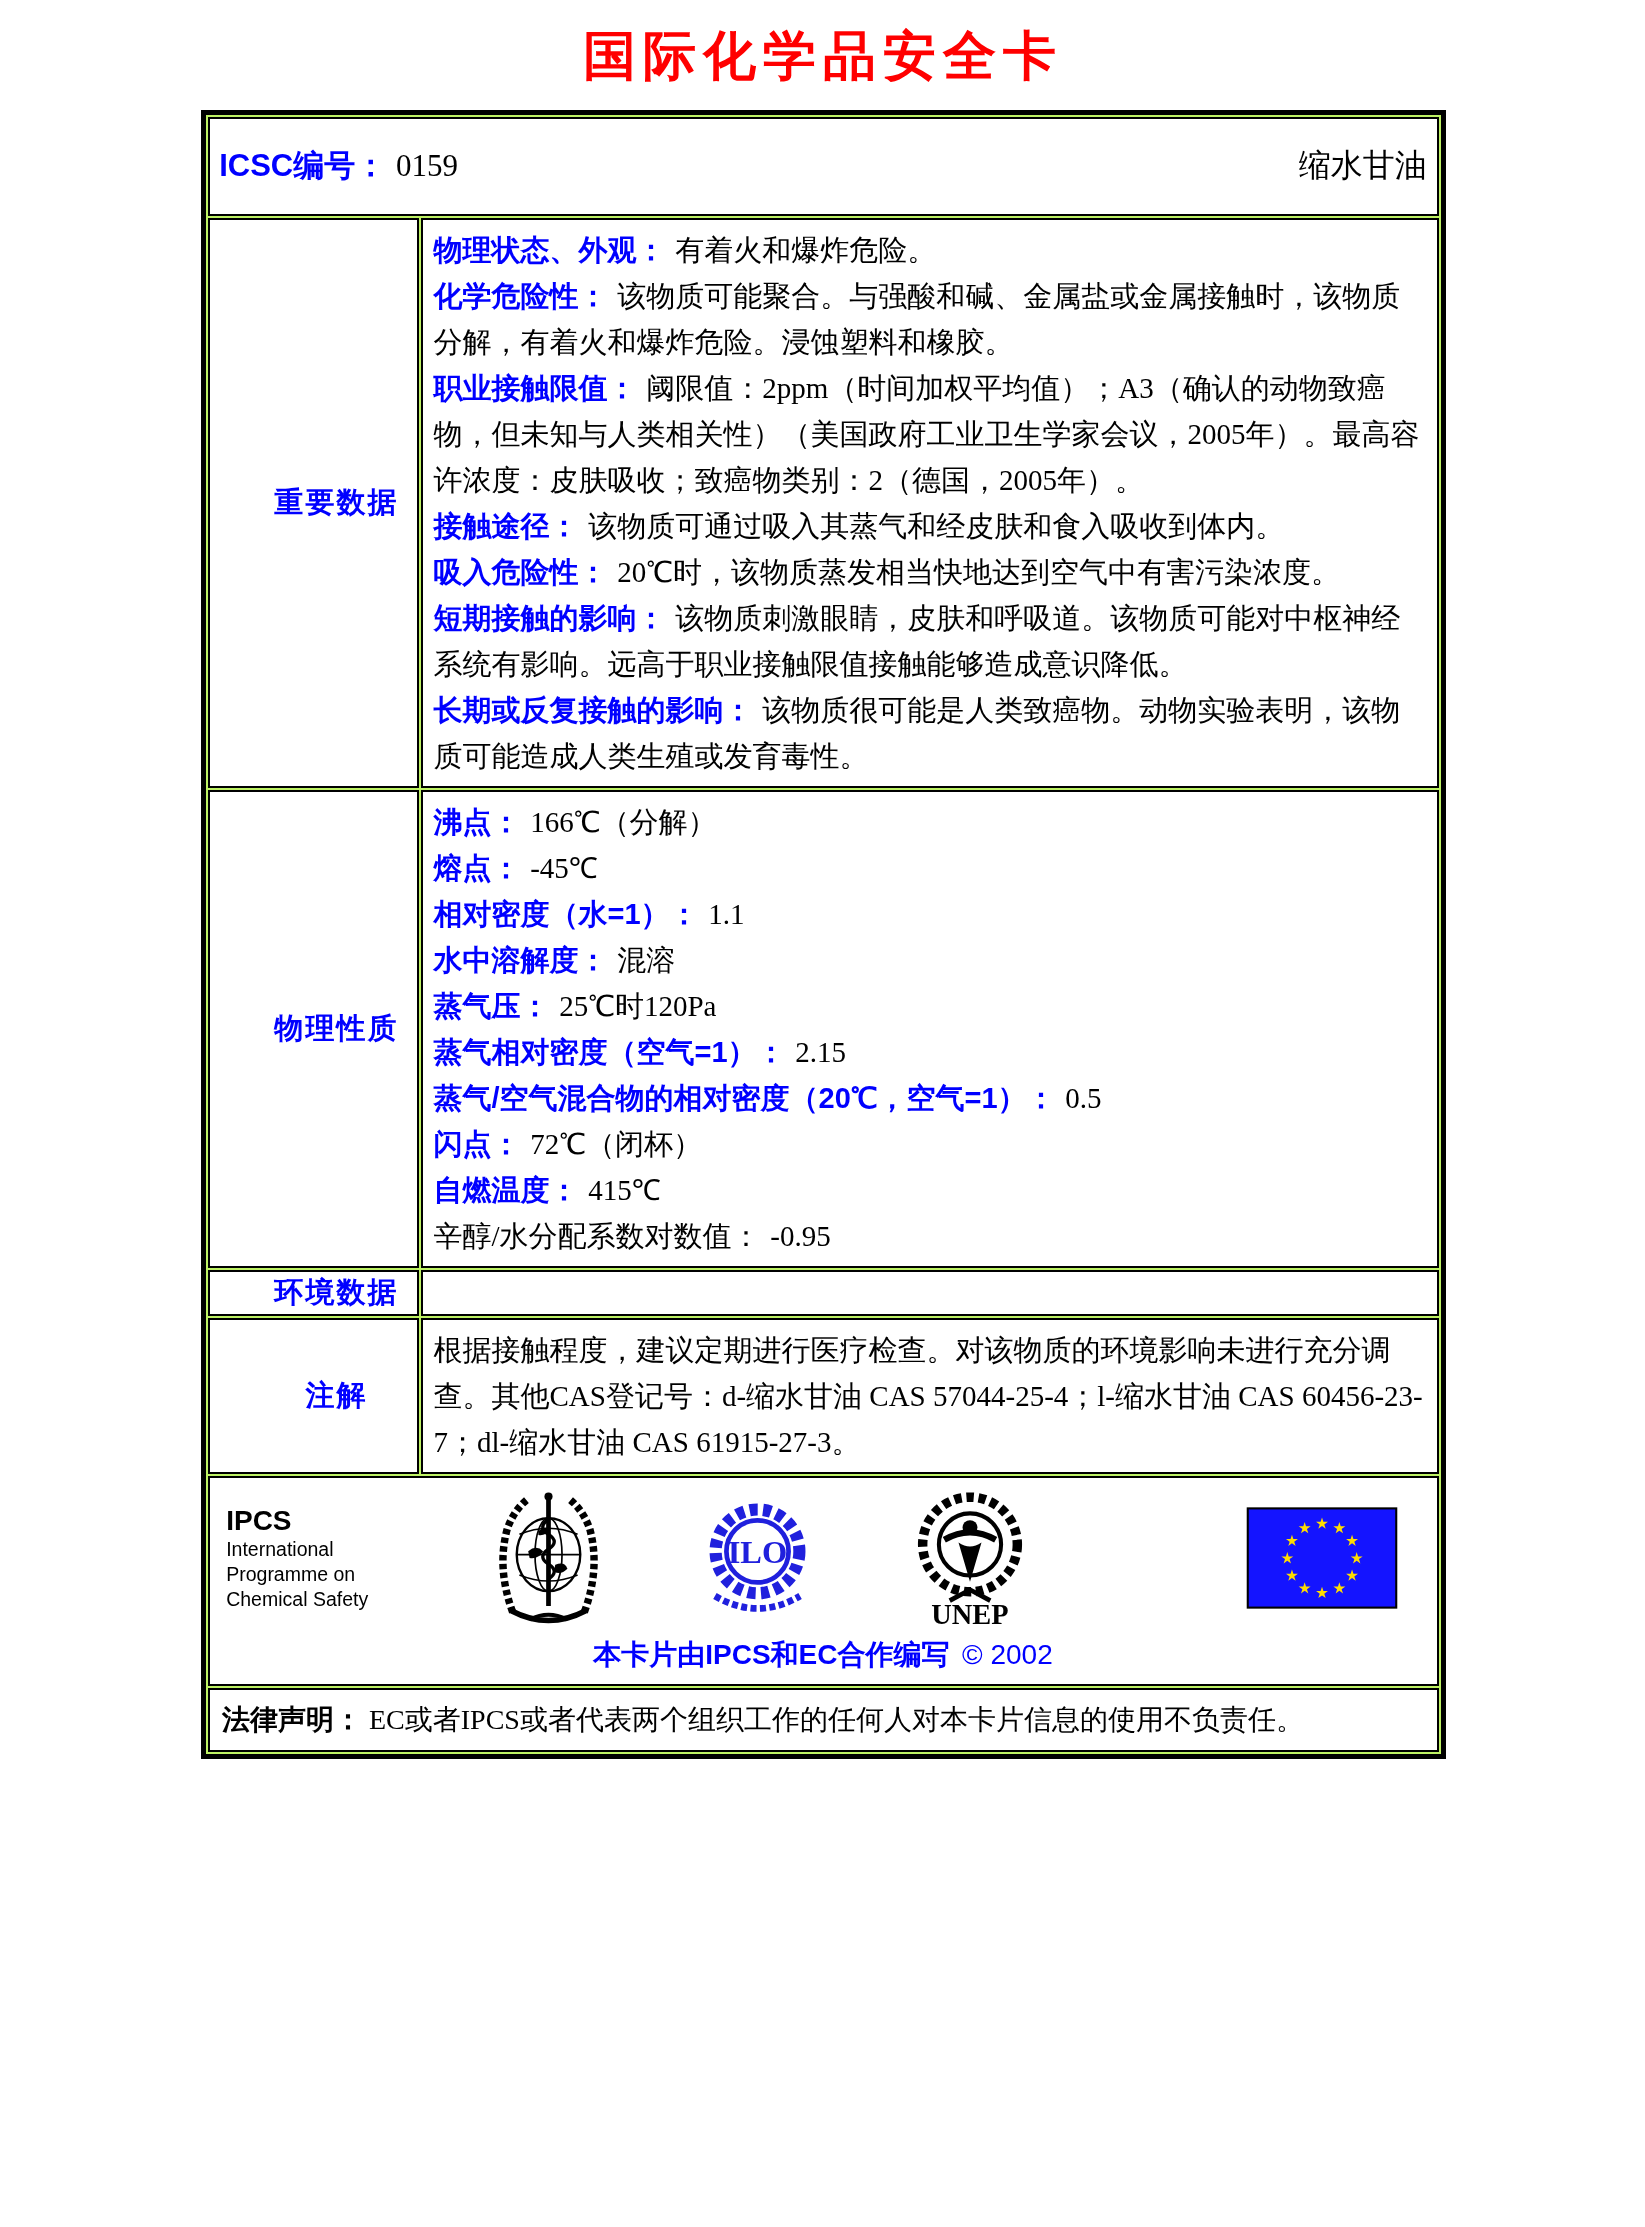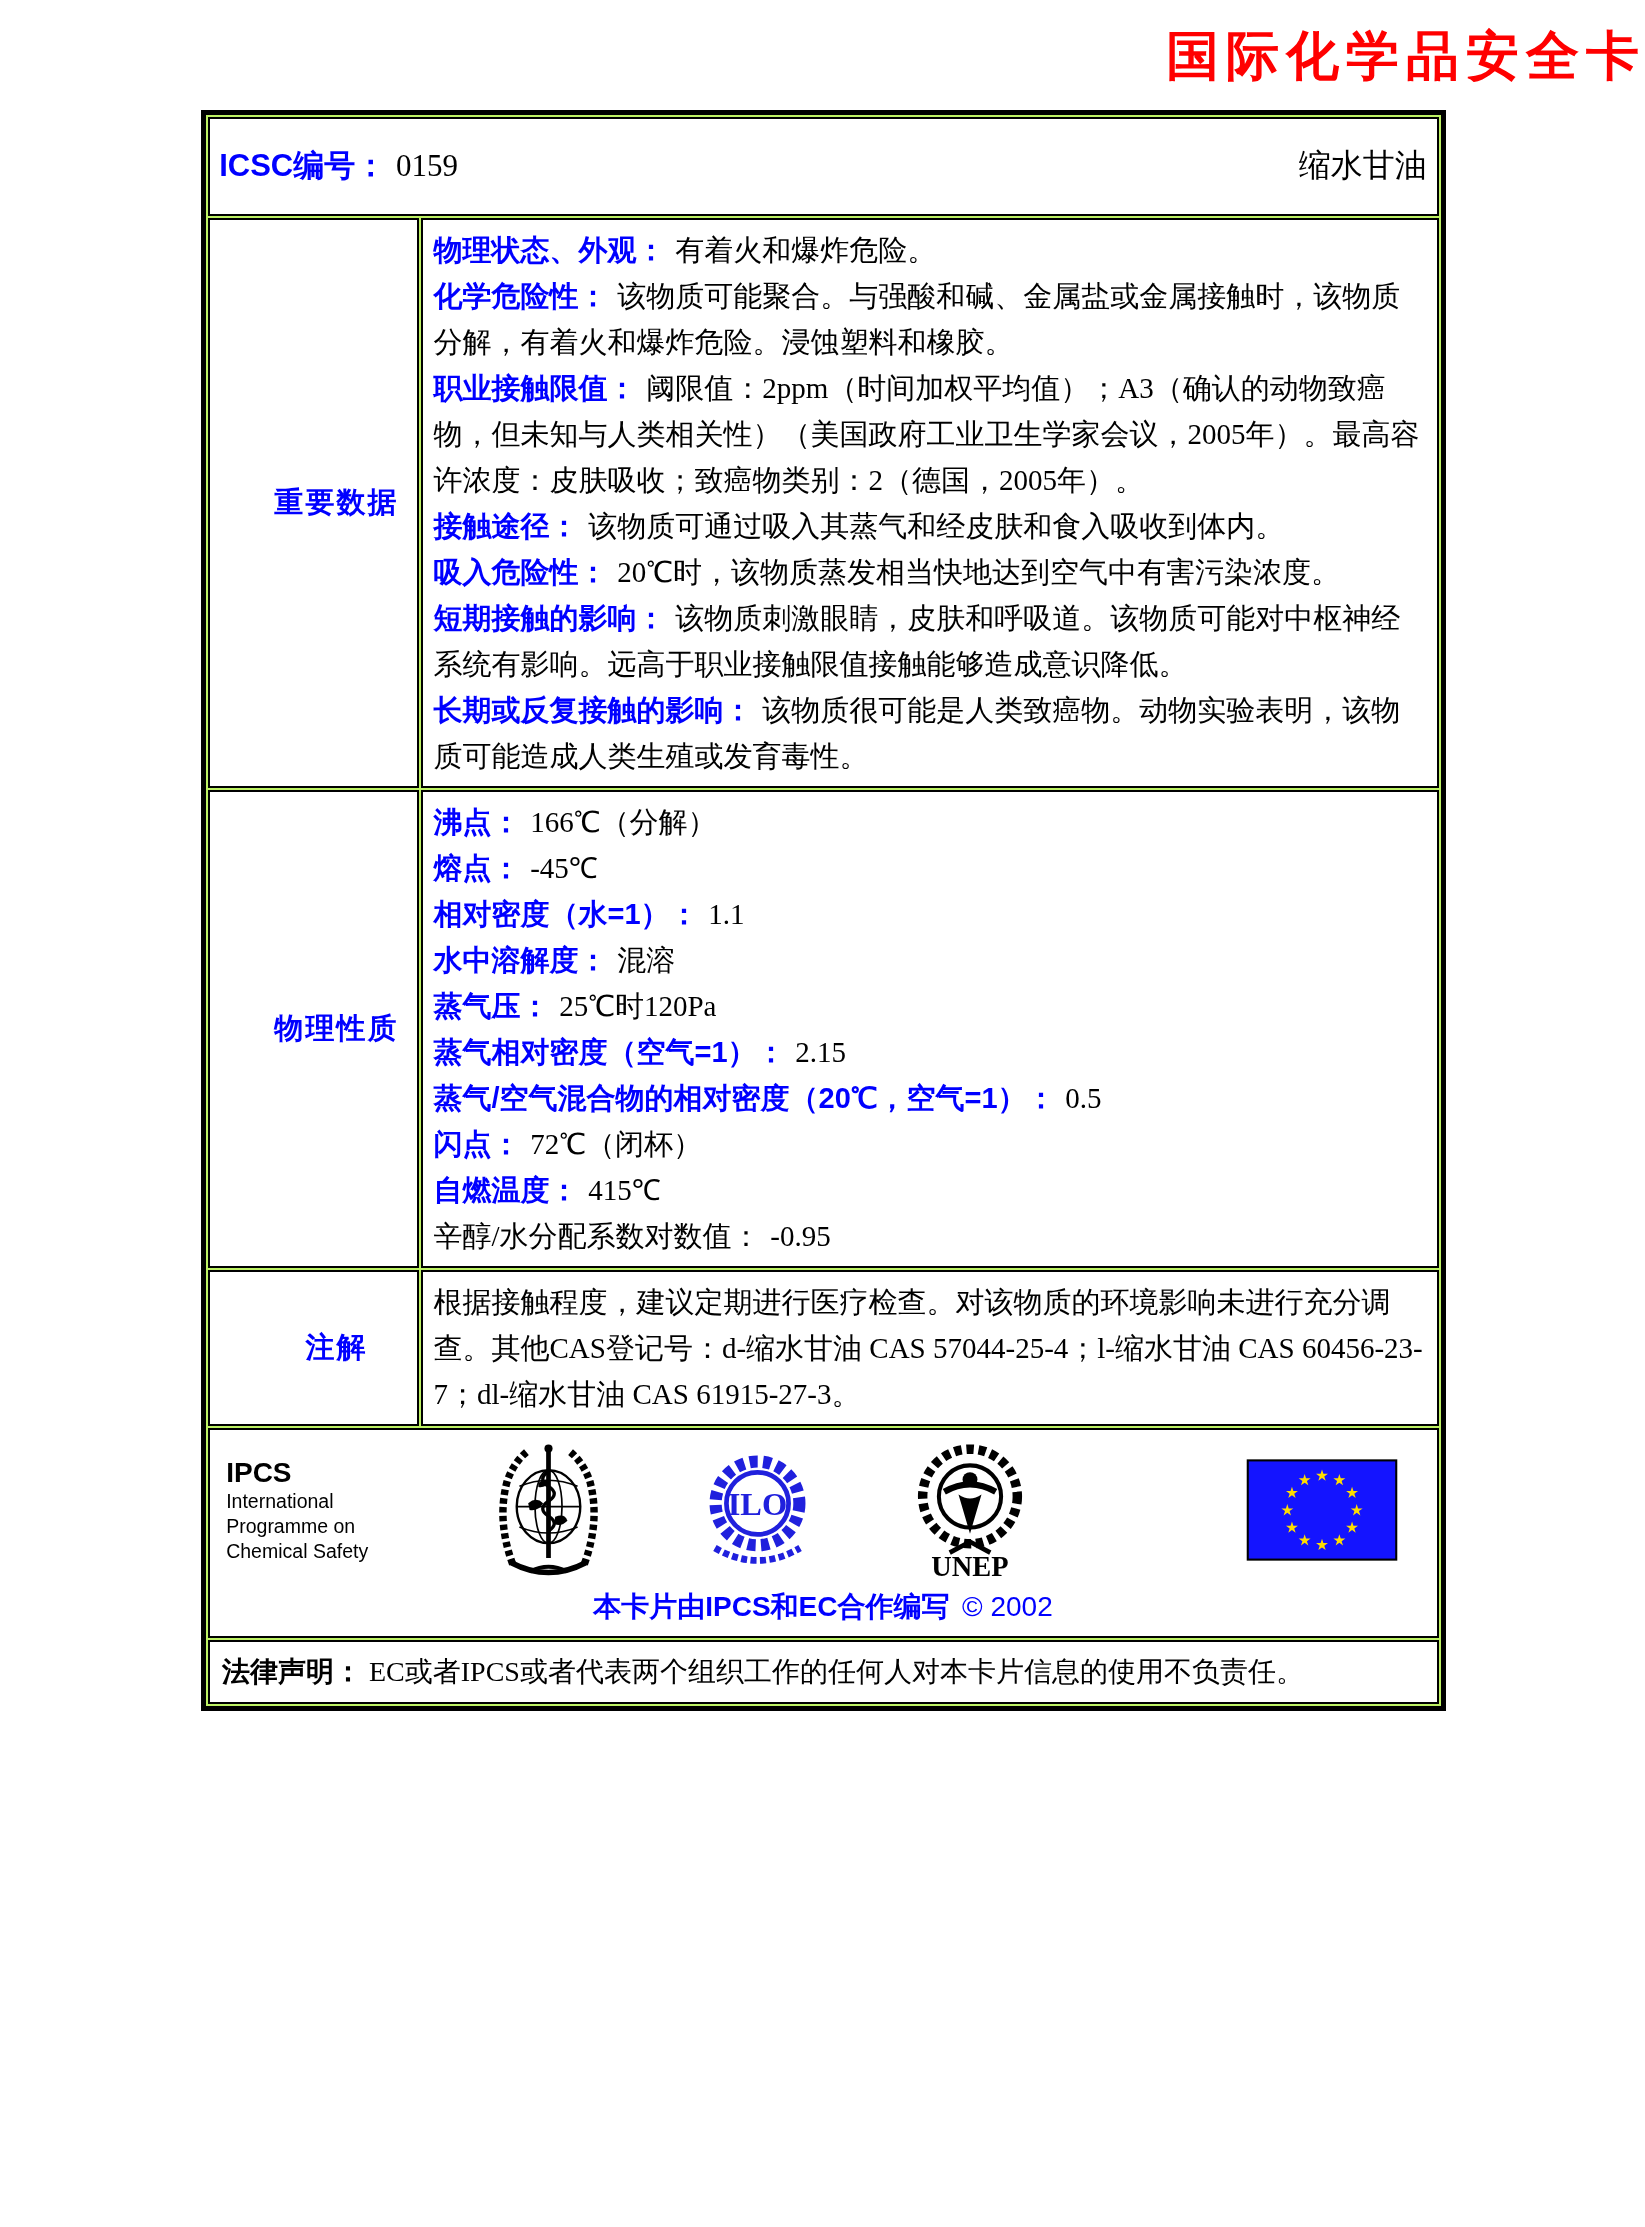--- a/index.html
+++ b/index.html
@@ -1,18 +1,18 @@
 <!DOCTYPE html>
 <html style="font-size:11px"><head>
 <meta charset="utf-8">
 <style>
   html,body{margin:0;padding:0;background:#ffffff;}
   body{width:1646px;height:2227px;font-family:"Liberation Serif",serif;color:#000;}
   .page-title{
-    text-align:right;padding-top:21px;margin:0 0 16.7px 0;
+    text-align:center;padding-top:21px;margin:0 0 16.7px 0;
     font-family:"Liberation Sans",sans-serif;font-weight:bold;
     font-size:53px;color:#ff0000;letter-spacing:7px;
   }
   table.card{
     width:1245px;margin:12px auto;background:#bef264;
     border:5.6px solid #000;border-collapse:separate;border-spacing:2.8px;
   }
   td{border:2.1px solid #000;vertical-align:middle;background:#fff;}
   td.sec{
     width:158px;text-align:center;
@@ -92,20 +92,24 @@
       <div><span class="lbl">水中溶解度：</span><span class="val">混溶</span></div>
       <div><span class="lbl">蒸气压：</span><span class="val">25℃时120Pa</span></div>
       <div><span class="lbl">蒸气相对密度（空气=1）：</span><span class="val">2.15</span></div>
       <div><span class="lbl">蒸气/空气混合物的相对密度（20℃，空气=1）：</span><span class="val">0.5</span></div>
       <div><span class="lbl">闪点：</span><span class="val">72℃（闭杯）</span></div>
       <div><span class="lbl">自燃温度：</span><span class="val">415℃</span></div>
       <div><span class="lbl black-lbl">辛醇/水分配系数对数值：</span><span class="val">-0.95</span></div>
     </td>
   </tr>
 
+  <tr>
+    <td class="sec">环境数据</td>
+    <td class="content env"></td>
+  </tr>
 
   <tr>
     <td class="sec">注解</td>
     <td class="content notes-cell">根据接触程度，建议定期进行医疗检查。对该物质的环境影响未进行充分调查。其他CAS登记号：d-缩水甘油 CAS 57044-25-4；l-缩水甘油 CAS 60456-23-7；dl-缩水甘油 CAS 61915-27-3。</td>
   </tr>
 
 
   <tr>
     <td class="footer-cell" colspan="2">
       <div class="footer-top">

